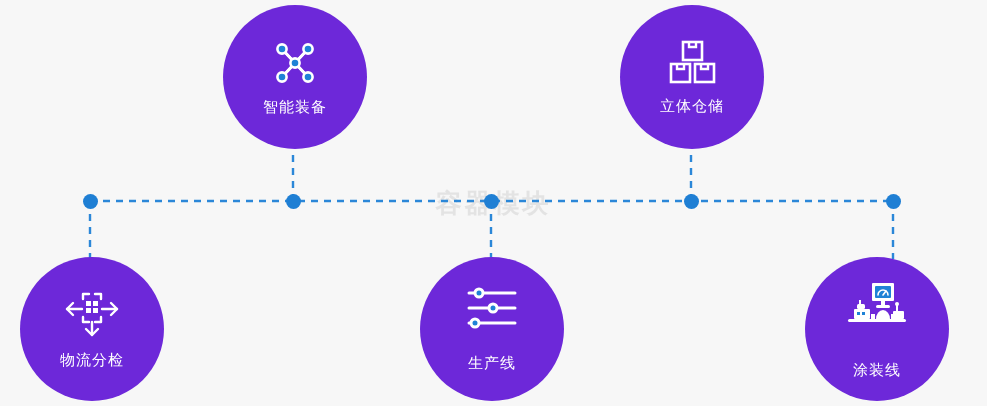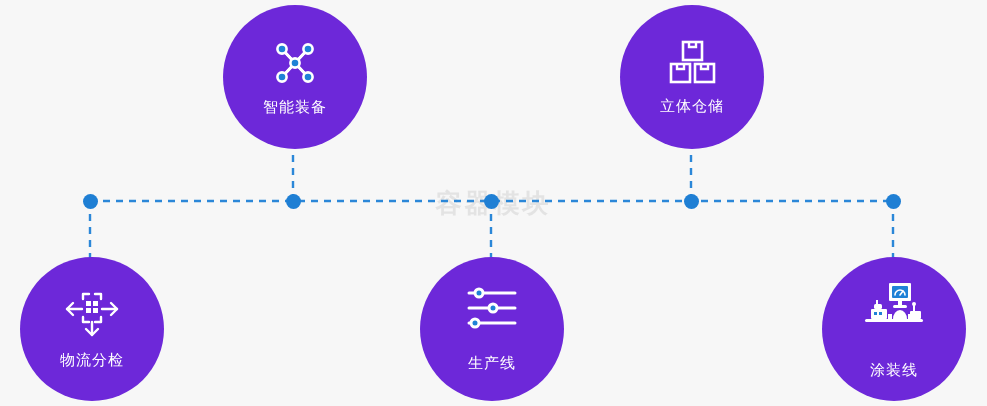--- a/index.html
+++ b/index.html
@@ -63,21 +63,21 @@
     letter-spacing:1px;
     white-space:nowrap;
     font-weight:400;
   }
 
   
   #b-smart  {left:223px; top:5px;   width:144px;height:144px;}
   #b-wh     {left:620px; top:5px;   width:144px;height:144px;}
   #b-sort   {left:20px;  top:257px; width:144px;height:144px;}
   #b-prod   {left:420px; top:257px; width:144px;height:144px;gap:12px;}
-  #b-paint  {left:822px; top:257px; width:144px;height:144px;gap:22px;}
+  #b-paint  {left:805px; top:257px; width:144px;height:144px;gap:22px;}
 
   #b-sort .glyph, #b-prod .glyph, #b-paint .glyph{margin-bottom:12px;}
   #b-sort .caption,#b-prod .caption,#b-paint .caption{font-size:15px;}
 </style>
 </head>
 <body>
 
 <div id="stage">
 
   <div class="watermark">容器模块</div>

